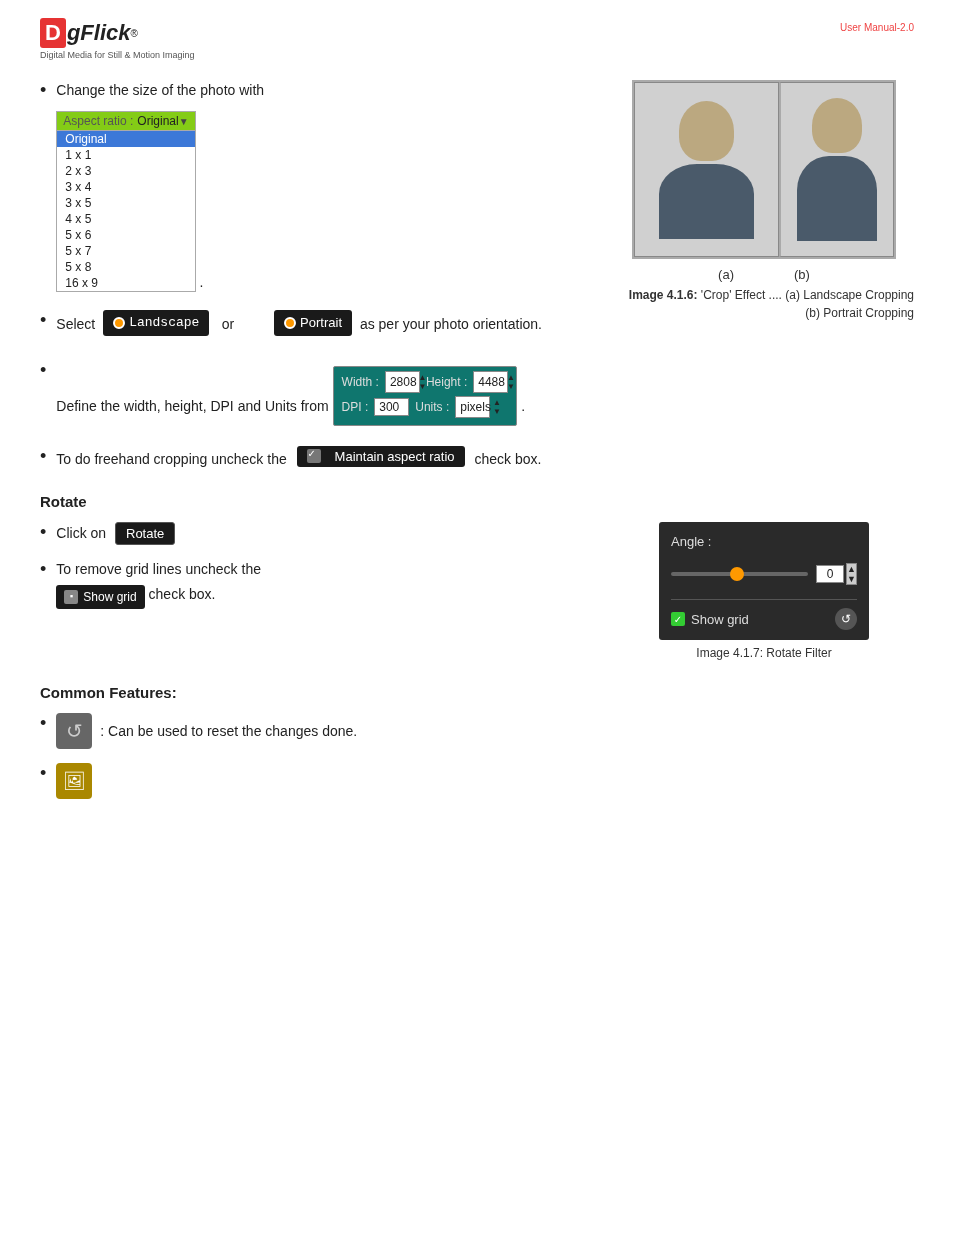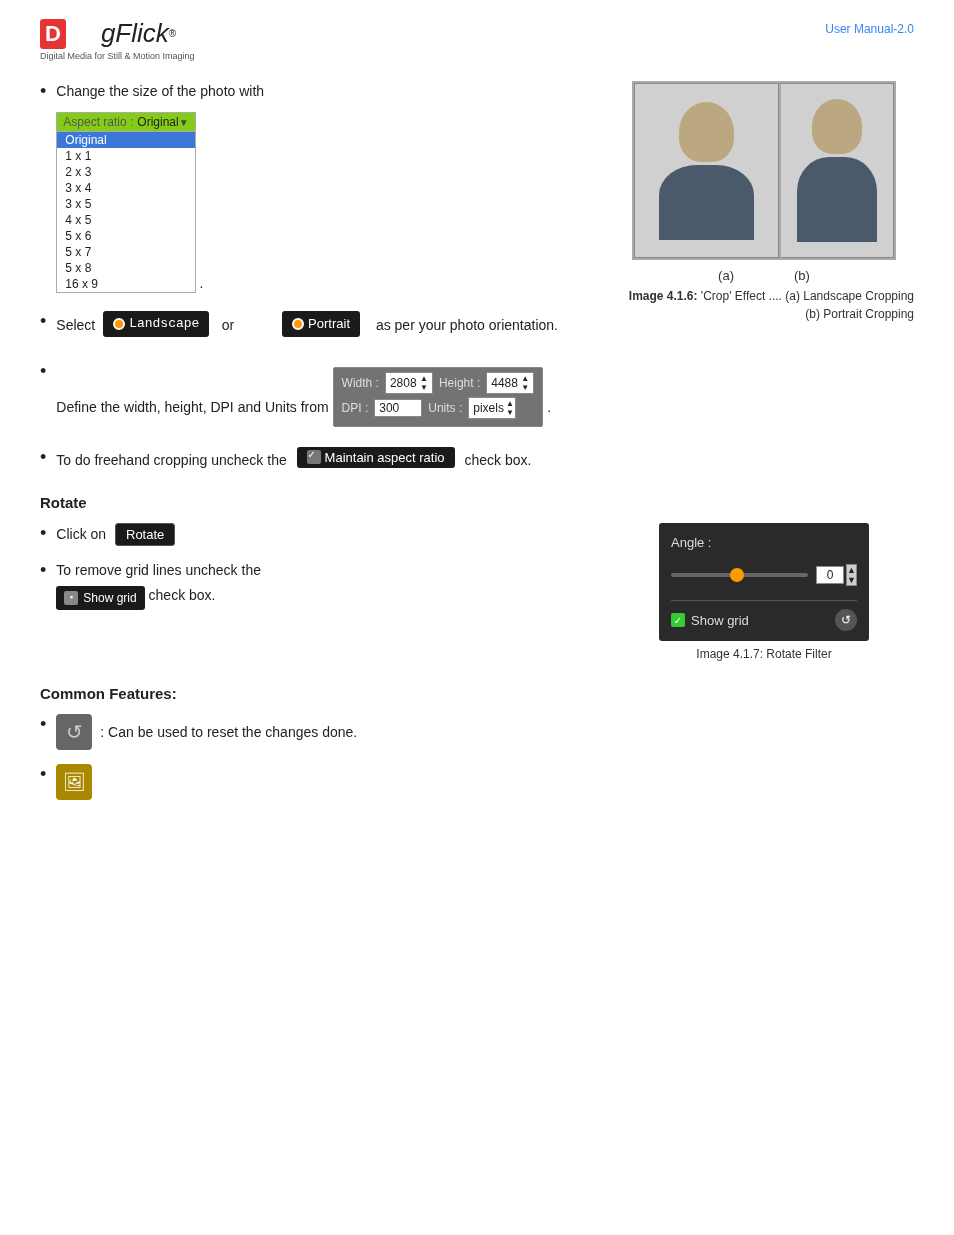--- a/index.html
+++ b/index.html
@@ -33,39 +33,38 @@
     .logo-d-box {
       background: #e63333;
       color: #fff;
       font-size: 22px;
       font-weight: bold;
       padding: 2px 5px;
       border-radius: 3px;
       margin-right: 1px;
     }
     .logo-text {
-      font-size: 26px;
-      font-weight: normal;
+      font-size: 22px;
+      font-weight: bold;
       color: #222;
       font-style: italic;
-      margin-left: 34px;
     }
     .logo-tm {
       font-size: 10px;
       color: #222;
       vertical-align: super;
     }
     .logo-tagline {
       font-size: 9px;
       color: #555;
       margin-top: 2px;
     }
     .manual-label {
-      font-size: 12px;
-      color: #3b82f6;
+      font-size: 10px;
+      color: #ef4444;
       margin-top: 4px;
     }
 
     
     .content {
       padding: 0 40px 40px 40px;
     }
     .bullet-row {
       display: flex;
       align-items: flex-start;
@@ -201,38 +200,38 @@
       border: 2px solid #fff;
       background: #ff9900;
       display: inline-block;
       flex-shrink: 0;
     }
 
     
     .wh-widget {
       display: inline-block;
       border: 1px solid #888;
-      background: #737373;
+      background: #0f766e;
       color: #eee;
       font-size: 12px;
       padding: 4px 8px;
       border-radius: 2px;
     }
     .wh-row {
       display: flex;
       align-items: center;
       gap: 6px;
       margin-bottom: 3px;
     }
     .wh-field {
       background: #fff;
       color: #222;
       border: 1px solid #888;
       padding: 1px 4px;
-      width: 48px;
+      width: 35px;
       font-size: 12px;
       display: inline-flex;
       align-items: center;
       gap: 2px;
     }
     .wh-val {
       flex: 1;
     }
     .wh-spin {
       display: flex;
@@ -241,21 +240,21 @@
     }
     .wh-label {
       color: #ddd;
       font-size: 12px;
     }
 
     
     .checkbox-btn {
       display: inline-flex;
       align-items: center;
-      gap: 4px;
+      gap: 14px;
       background: #1a1a1a;
       color: #fff;
       border-radius: 3px;
       padding: 3px 10px;
       font-size: 13px;
     }
     .cb-icon {
       width: 14px;
       height: 14px;
       background: #777;
@@ -491,21 +490,21 @@
         <div class="bullet-content">
           <div class="body-text">
             <span>Select</span>
             <span style="margin: 0 4px; font-family: Liberation Mono, monospace;">
               <span class="orient-btn">
                 <span class="orient-radio"></span>
                 <span>Landscape</span>
               </span>
             </span>
             <span>or</span>
-            <span style="margin: 0 12px; padding-left: 32px;">
+            <span style="margin: 0 4px; padding-left: 32px;">
               <span class="orient-btn">
                 <span class="orient-radio"></span>
                 <span>Portrait</span>
               </span>
             </span>
             <span>as per your photo orientation.</span>
           </div>
         </div>
       </div>
 

